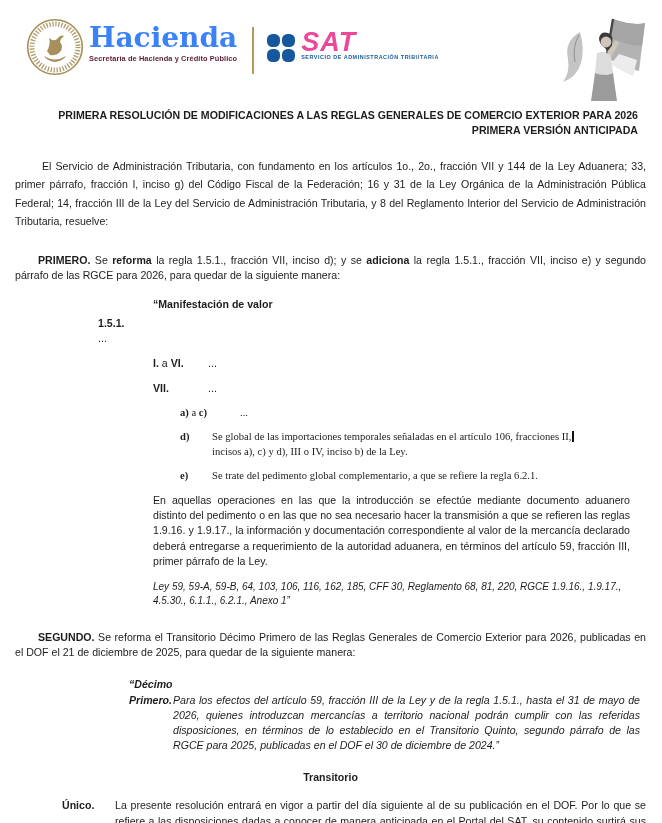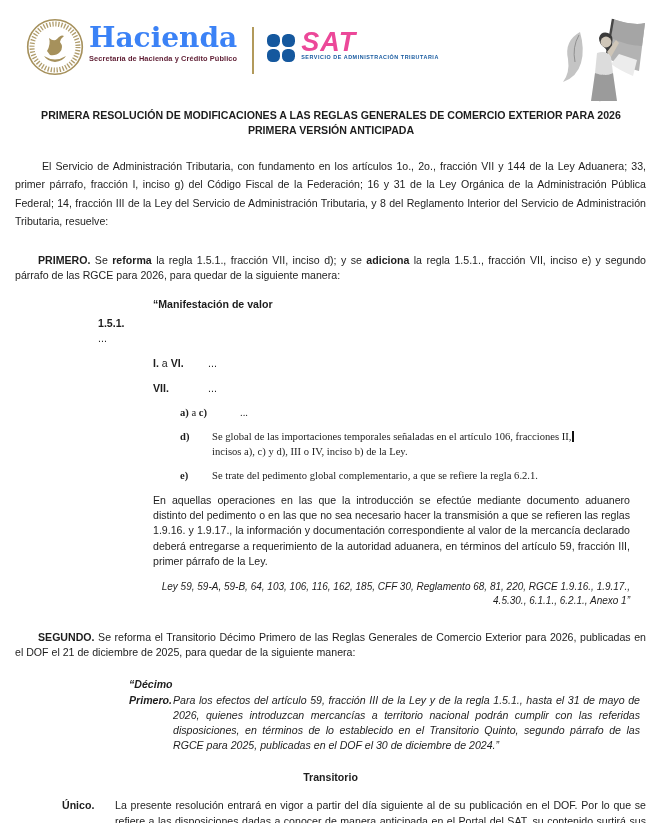--- a/index.html
+++ b/index.html
@@ -17,36 +17,36 @@
   .hac-name  { font-family:"DejaVu Serif", serif; font-weight:bold; font-size:28px; line-height:29px; color:#3b82f6; }
   .hac-sub   { font-size:7.4px; font-weight:bold; color:#5e1d33; margin-top:2px; letter-spacing:0.1px; }
   .hdr-sep   { width:2px; height:47px; background:#b29a5b; margin:11px 13px 0 15px; }
   .sat-block { display:flex; margin-top:15px; }
   .sat-clover{ display:grid; grid-template-columns:13px 13px; grid-gap:2px; margin:3px 6px 0 0; }
   .sat-sq    { width:13px; height:13px; background:#15589e; border-radius:42%; }
   .sat-name  { font-size:27px; font-weight:bold; font-style:italic; color:#ec4899; line-height:22px; letter-spacing:1px; }
   .sat-sub   { font-size:5.4px; font-weight:bold; color:#15589e; letter-spacing:0.55px; margin-top:1px; }
   .hdr-art   { margin-left:auto; margin-right:6px; }
   
-  .doc-title { margin:12px 24px 4px; text-align:center; font-weight:bold; font-size:10.6px; line-height:14.5px; }
+  .doc-title { margin:12px 24px 4px; text-align:right; font-weight:bold; font-size:10.6px; line-height:14.5px; }
   .content   { padding:0 16px 0 15px; font-size:10.6px; }
   .p-intro   { margin:20px 0 0; text-align:justify; text-indent:27px; line-height:18.4px; }
   .p-resol   { margin:22px 0 0; text-align:justify; text-indent:23px; line-height:15.2px; }
   b          { font-weight:bold; }
   .q-heading { margin:15px 0 0 138px; font-weight:bold; }
   .q-rule    { display:flex; margin:6px 0 0 83px;  line-height:15px;flex-direction:column; }
   .q-num     { width:55px; font-weight:bold; }
   .q-rrow    { display:flex; margin:10px 0 0 138px; line-height:15px; }
   .q-rlabel  { width:55px; }
   .q-lrow    { display:flex; margin:9px 0 0 165px; line-height:15px;font-family:Liberation Serif, serif; }
   .q-letter  { width:32px; font-weight:bold; }
   .q-letter-wide { width:60px; }
   .q-ltext   { flex:1; max-width:433px; }
   .q-closing { margin:10px 16px 0 138px; text-align:justify; line-height:15.2px; }
-  .q-refs    { margin:11px 16px 0 138px; font-style:italic; font-size:10px; line-height:14px;text-align:right; }
+  .q-refs    { margin:11px 16px 0 138px; font-style:italic; font-size:10px; line-height:14px; }
   .decimo    { display:flex; margin:17px 0 0 114px; line-height:15.2px;font-style:italic; }
   .dec-label { width:44px; font-weight:bold; }
   .dec-body  { flex:1; text-align:justify; margin-top:15.2px; padding-right:6px; }
   .trans-h   { margin:18px 0 0; text-align:center; font-weight:bold; }
   .unico     { display:flex; margin:15px 0 0 47px; line-height:15.2px; }
   .uni-label { width:53px; font-weight:bold; }
   .uni-body  { flex:1; text-align:justify; }
   .caret     { display:inline-block; width:1.5px; height:11px; background:#111; margin-left:1px; vertical-align:-2px; }
 </style>
 </head>

